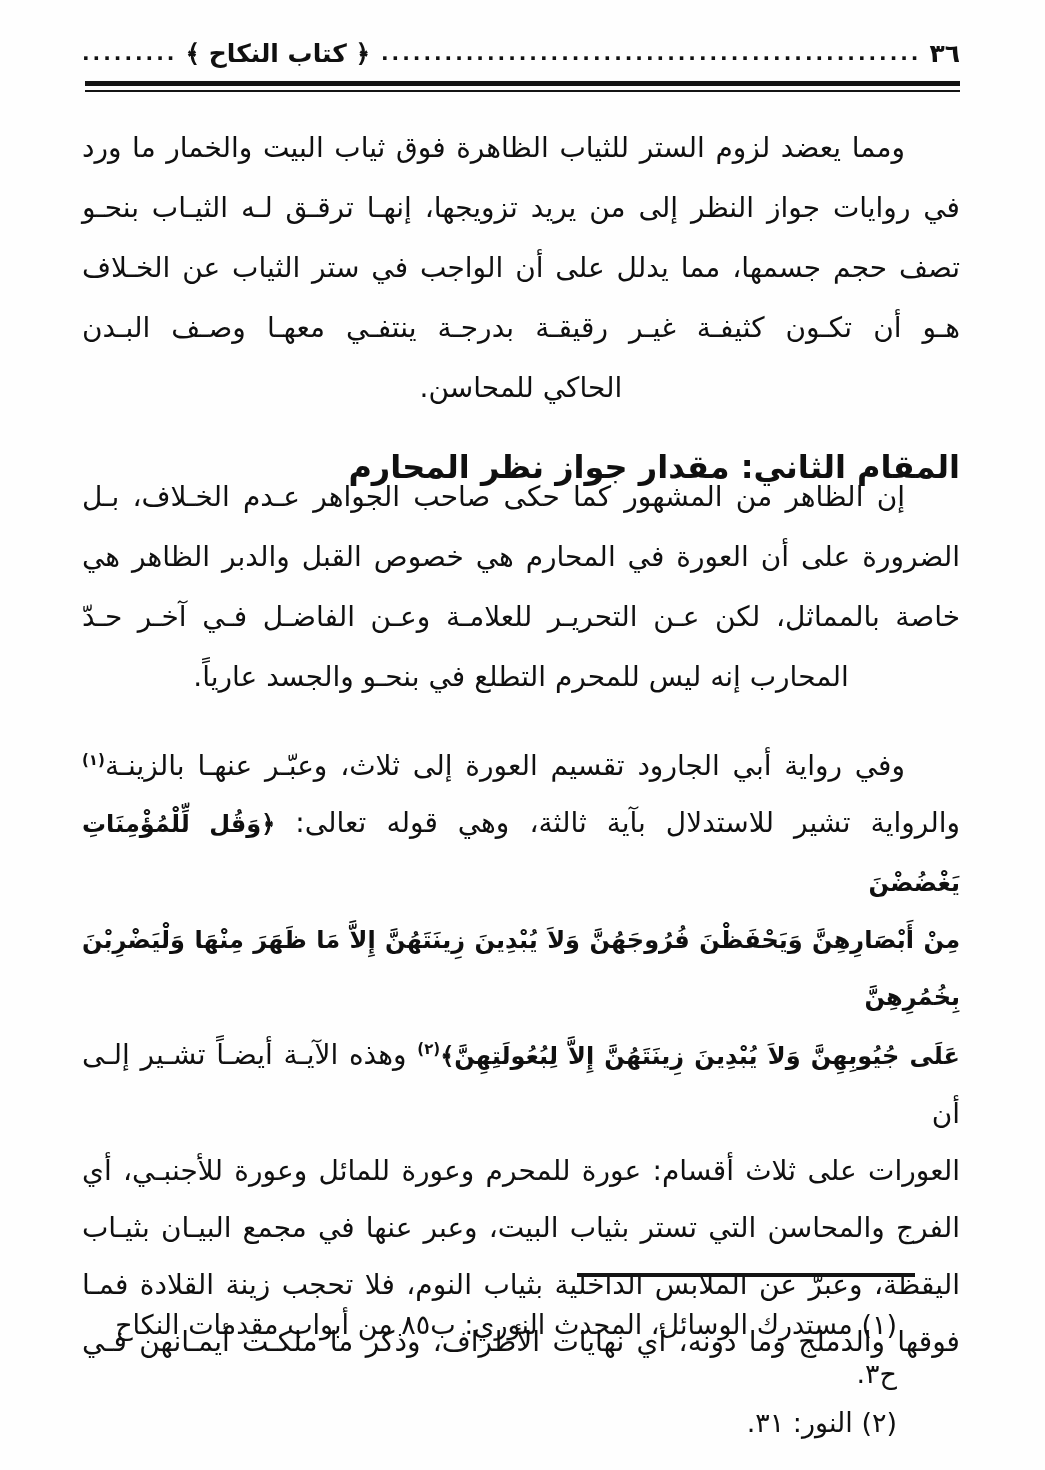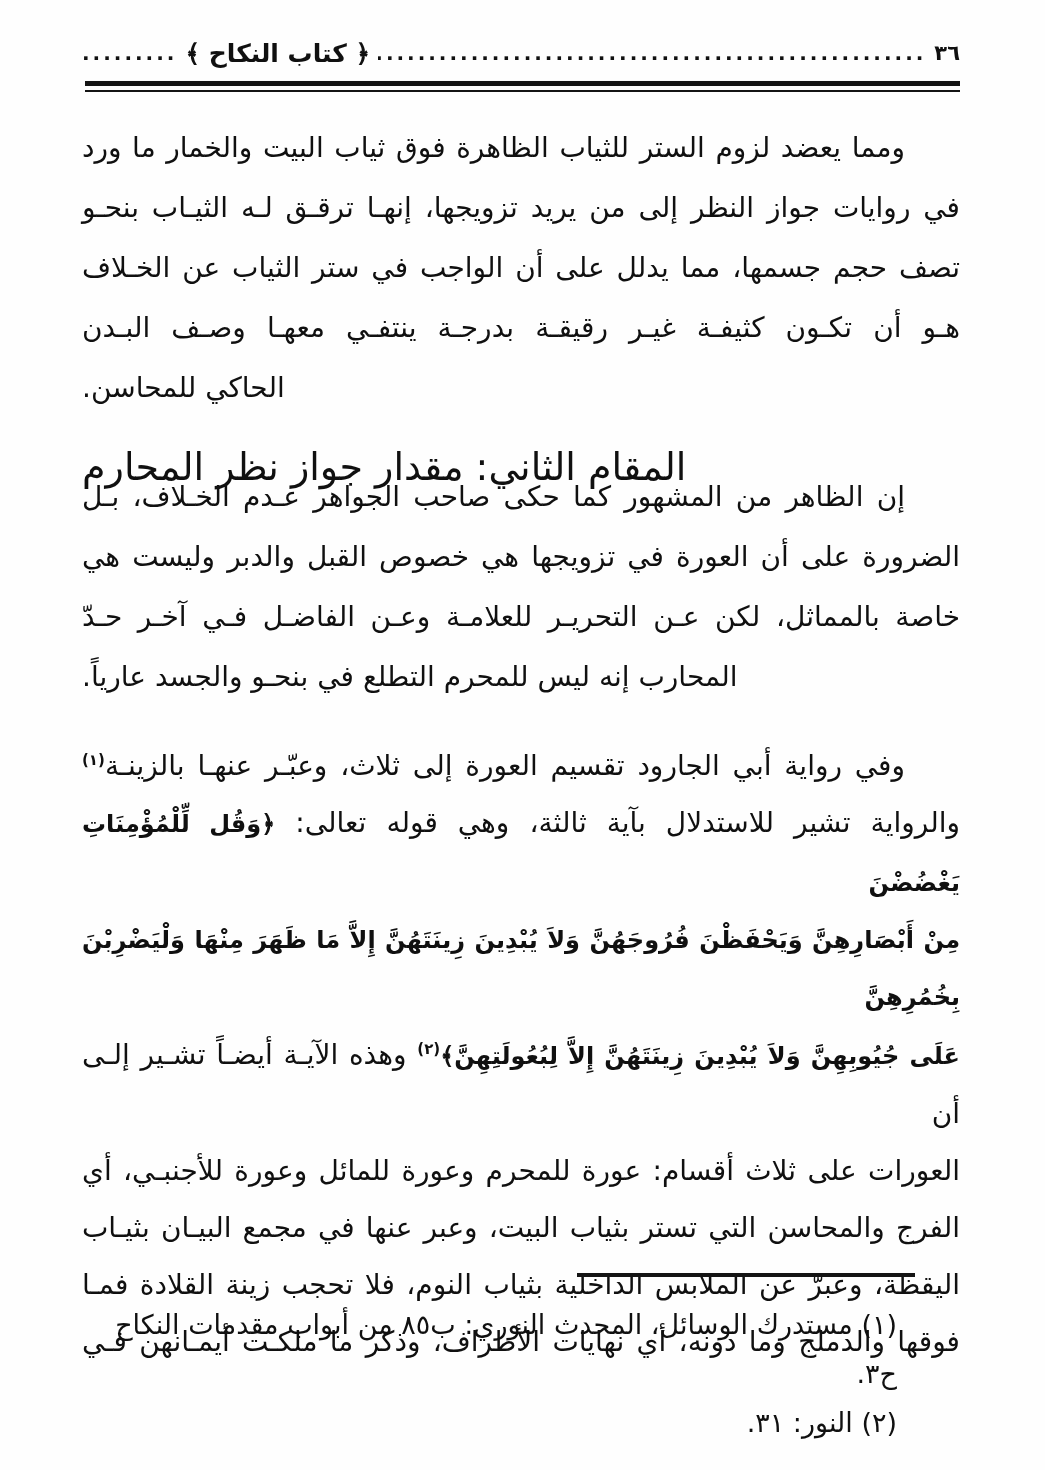--- a/index.html
+++ b/index.html
@@ -12,42 +12,42 @@
     font-family:"DejaVu Sans", sans-serif;
     direction:rtl;
     overflow:hidden;
   }
   
   .hdr{
     position:absolute;top:30px;left:82px;right:85px;height:46px;
     display:flex;align-items:center;gap:8px;
     font-weight:bold;font-size:25px;white-space:nowrap;
   }
-  .hdr .num{font-size:21px;letter-spacing:1px;}
+  .hdr .num{font-size:25px;letter-spacing:1px;}
   .hdr .dots-long{
     flex:1 1 auto;overflow:hidden;
     font-size:20px;letter-spacing:3px;font-weight:bold;
   }
   .hdr .dots-short{font-size:20px;letter-spacing:3px;font-weight:bold;}
   .hdr-rule{
     position:absolute;top:81px;left:85px;right:85px;height:4px;
     border-top:5px solid #141414;border-bottom:2px solid #141414;
   }
   
   .block{position:absolute;left:82px;right:85px;}
   .bline{
     text-align:justify;text-align-last:justify;
     font-size:28px;line-height:60px;
   }
   .p3 .bline{line-height:57px;}
   .bline.first{text-indent:55px;}
-  .bline.end{text-align-last:auto;text-align:left;}
+  .bline.end{text-align-last:auto;text-align:center;}
   .para1{top:118px;}
   .heading{
-    top:437px;font-weight:normal;font-size:38px;line-height:60px;text-align:left;
+    top:437px;font-weight:bold;font-size:32px;line-height:60px;text-align:right;
   }
   .para2{top:467px;}
   .para3{top:737px;}
   .quran{font-weight:bold;font-size:24px;}
   sup.fnref{
     font-size:15px;font-weight:bold;vertical-align:super;line-height:0;
   }
   
   .fn-rule{
     position:absolute;top:1273px;left:577px;width:338px;height:0;
@@ -76,21 +76,21 @@
     <div class="bline">في روايات جواز النظر إلى من يريد تزويجها، إنهـا ترقـق لـه الثيـاب بنحـو</div>
     <div class="bline">تصف حجم جسمها، مما يدلل على أن الواجب في ستر الثياب عن الخـلاف</div>
     <div class="bline">هـو أن تكـون كثيفـة غيـر رقيقـة بدرجـة ينتفـي معهـا وصـف البـدن</div>
     <div class="bline end">الحاكي للمحاسن.</div>
   </div>
 
   <div class="block heading">المقام الثاني: مقدار جواز نظر المحارم</div>
 
   <div class="block para2">
     <div class="bline first">إن الظاهر من المشهور كما حكى صاحب الجواهر عـدم الخـلاف، بـل</div>
-    <div class="bline">الضرورة على أن العورة في تزويجها هي خصوص القبل والدبر وليست هي</div>
+    <div class="bline">الضرورة على أن العورة في المحارم هي خصوص القبل والدبر الظاهر هي</div>
     <div class="bline">خاصة بالمماثل، لكن عـن التحريـر للعلامـة وعـن الفاضـل فـي آخـر حـدّ</div>
     <div class="bline end">المحارب إنه ليس للمحرم التطلع في بنحـو والجسد عارياً.</div>
   </div>
 
   <div class="block para3 p3">
     <div class="bline first"><span>وفي رواية أبي الجارود تقسيم العورة إلى ثلاث، وعبّـر عنهـا بالزينـة</span><sup class="fnref">(١)</sup></div>
     <div class="bline"><span>والرواية تشير للاستدلال بآية ثالثة، وهي قوله تعالى: </span><span class="quran">﴿وَقُل لِّلْمُؤْمِنَاتِ يَغْضُضْنَ</span></div>
     <div class="bline quran">مِنْ أَبْصَارِهِنَّ وَيَحْفَظْنَ فُرُوجَهُنَّ وَلاَ يُبْدِينَ زِينَتَهُنَّ إِلاَّ مَا ظَهَرَ مِنْهَا وَلْيَضْرِبْنَ بِخُمُرِهِنَّ</div>
     <div class="bline"><span class="quran">عَلَى جُيُوبِهِنَّ وَلاَ يُبْدِينَ زِينَتَهُنَّ إِلاَّ لِبُعُولَتِهِنَّ﴾</span><sup class="fnref">(٢)</sup><span> وهذه الآيـة أيضـاً تشـير إلـى أن</span></div>
     <div class="bline">العورات على ثلاث أقسام: عورة للمحرم وعورة للمائل وعورة للأجنبـي، أي</div>

